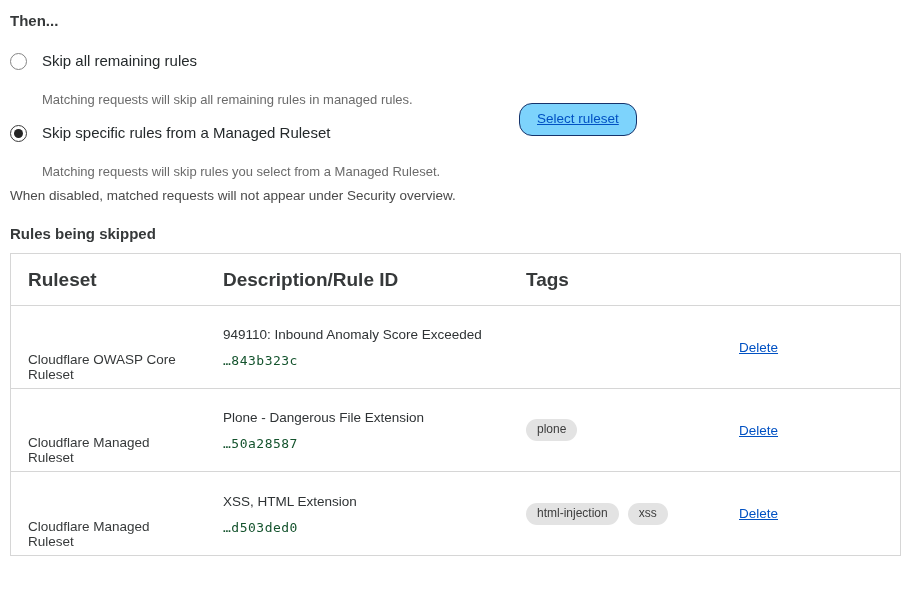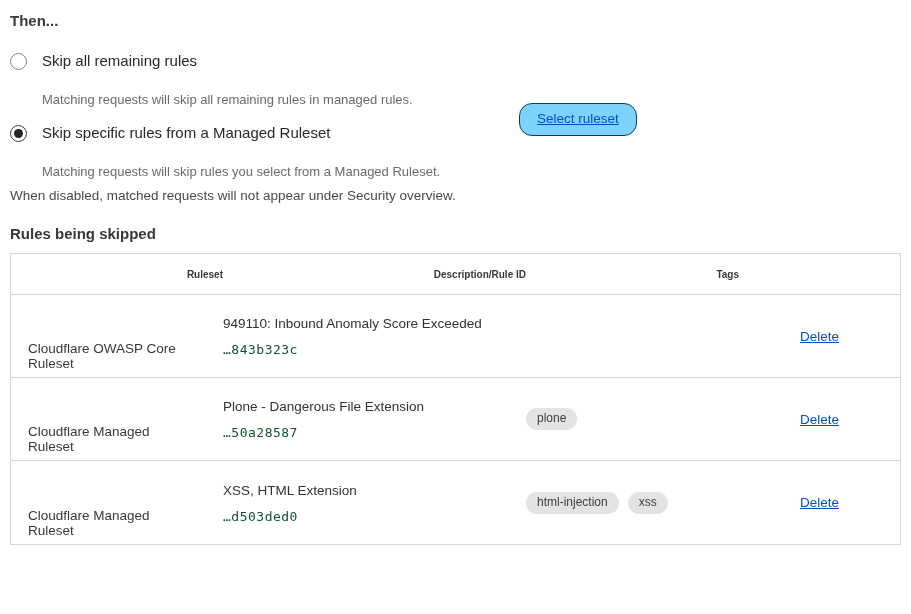--- a/index.html
+++ b/index.html
@@ -82,41 +82,41 @@
   table.rules{
     margin-top:10px;width:889px;border-collapse:separate;border-spacing:0;
     border:1px solid var(--border);table-layout:fixed;
     font-size:13.5px;color:var(--text-primary);
   }
   table.rules col.c1{width:212px;}
   table.rules col.c2{width:303px;}
   table.rules col.c3{width:213px;}
   table.rules col.c4{width:161px;}
   table.rules th{
-    text-align:right;font-weight:700;font-size:10px;color:var(--text-primary);
+    text-align:left;font-weight:700;font-size:19px;color:var(--text-primary);
     padding:15px 0 14px;border-bottom:1px solid var(--border);
   }
   table.rules th.first, table.rules td.first{padding-left:17px;}
   table.rules td{
     height:83px;vertical-align:middle;padding:0;
     border-bottom:1px solid var(--border);
   }
   table.rules tr:last-child td{border-bottom:none;}
   .ruleset-name{line-height:15px;padding-right:24px;margin-top:40px;}
   .desc-line{line-height:18px;color:#2f3335;}
   .rule-id{
     margin-top:9px;font-family:"DejaVu Sans Mono", monospace;
     font-size:13px;color:#14532d;letter-spacing:.5px;
   }
   .tags-cell{display:flex;gap:9px;align-items:center;flex-wrap:wrap;}
   .tag-chip{
     background:var(--tag-bg);color:#3d3d3d;border-radius:11px;
     padding:4px 11px 5px;font-size:12px;line-height:13px;white-space:nowrap;
   }
-  td.delete-cell{text-align:center;padding-right:33px;}
+  td.delete-cell{text-align:left;padding-right:33px;}
   .delete-link{
     color:var(--link-blue);text-decoration:underline;cursor:pointer;
     font-size:13.5px;
   }
 </style>
 </head>
 <body>
 
 <div class="page">
 

